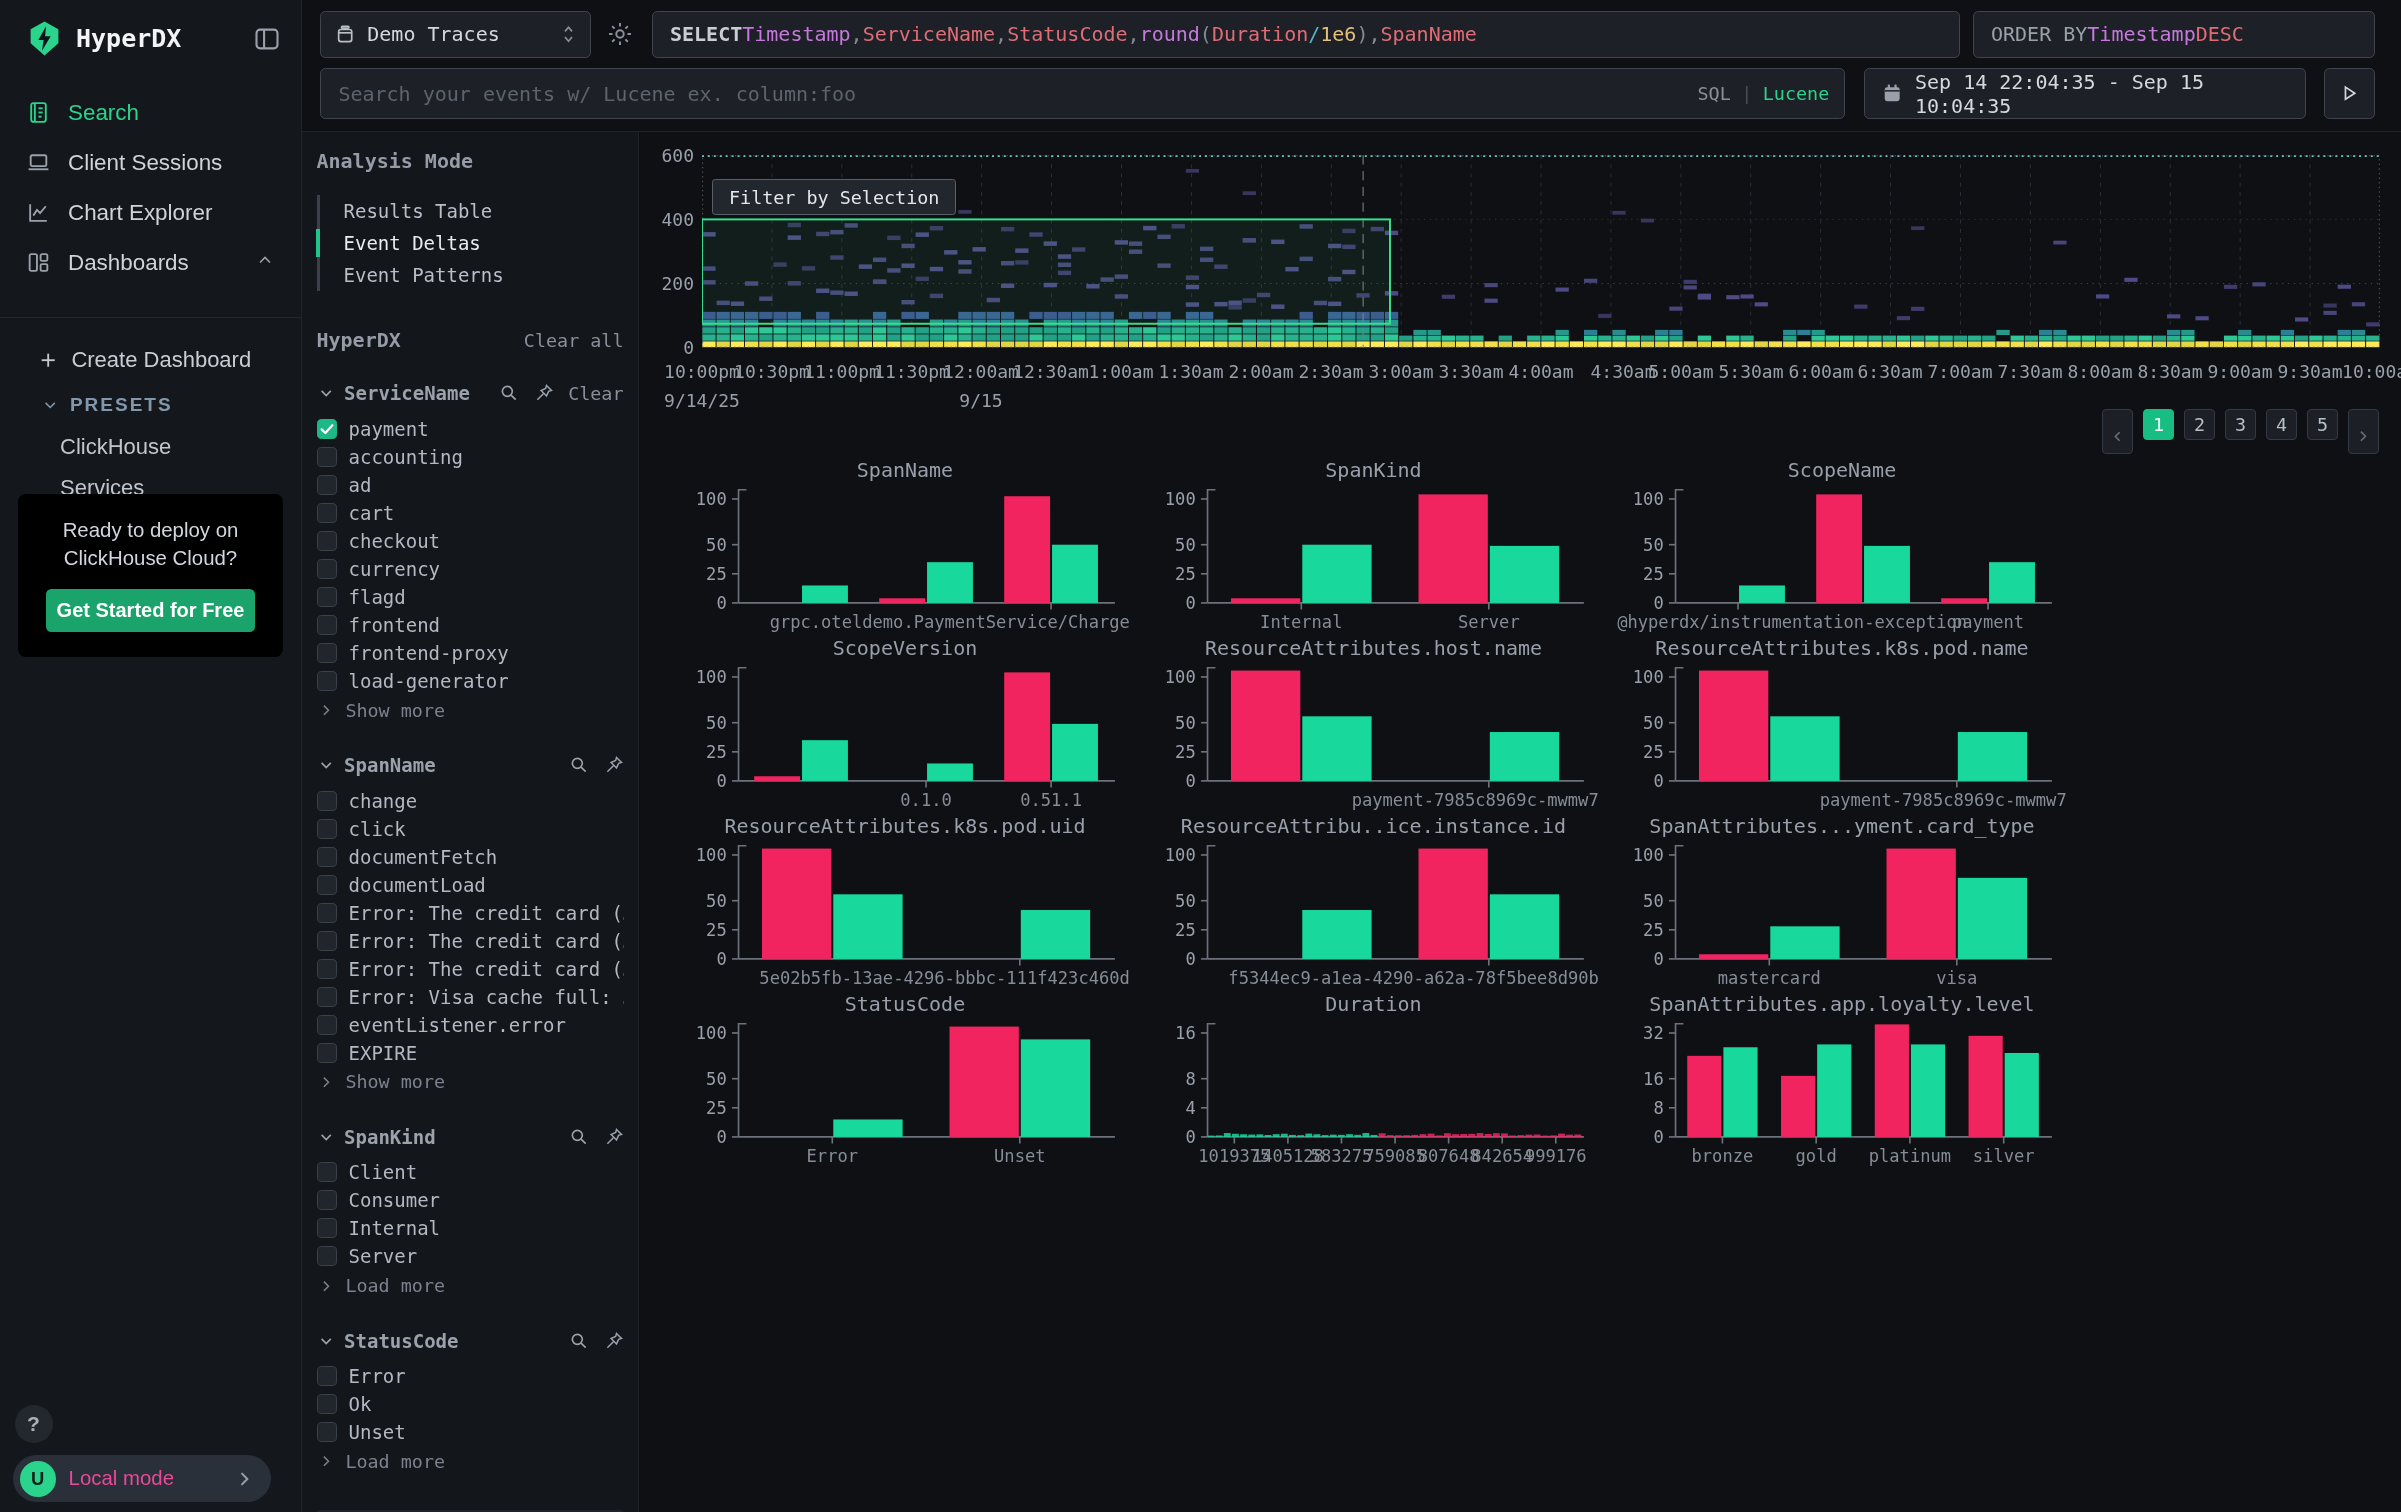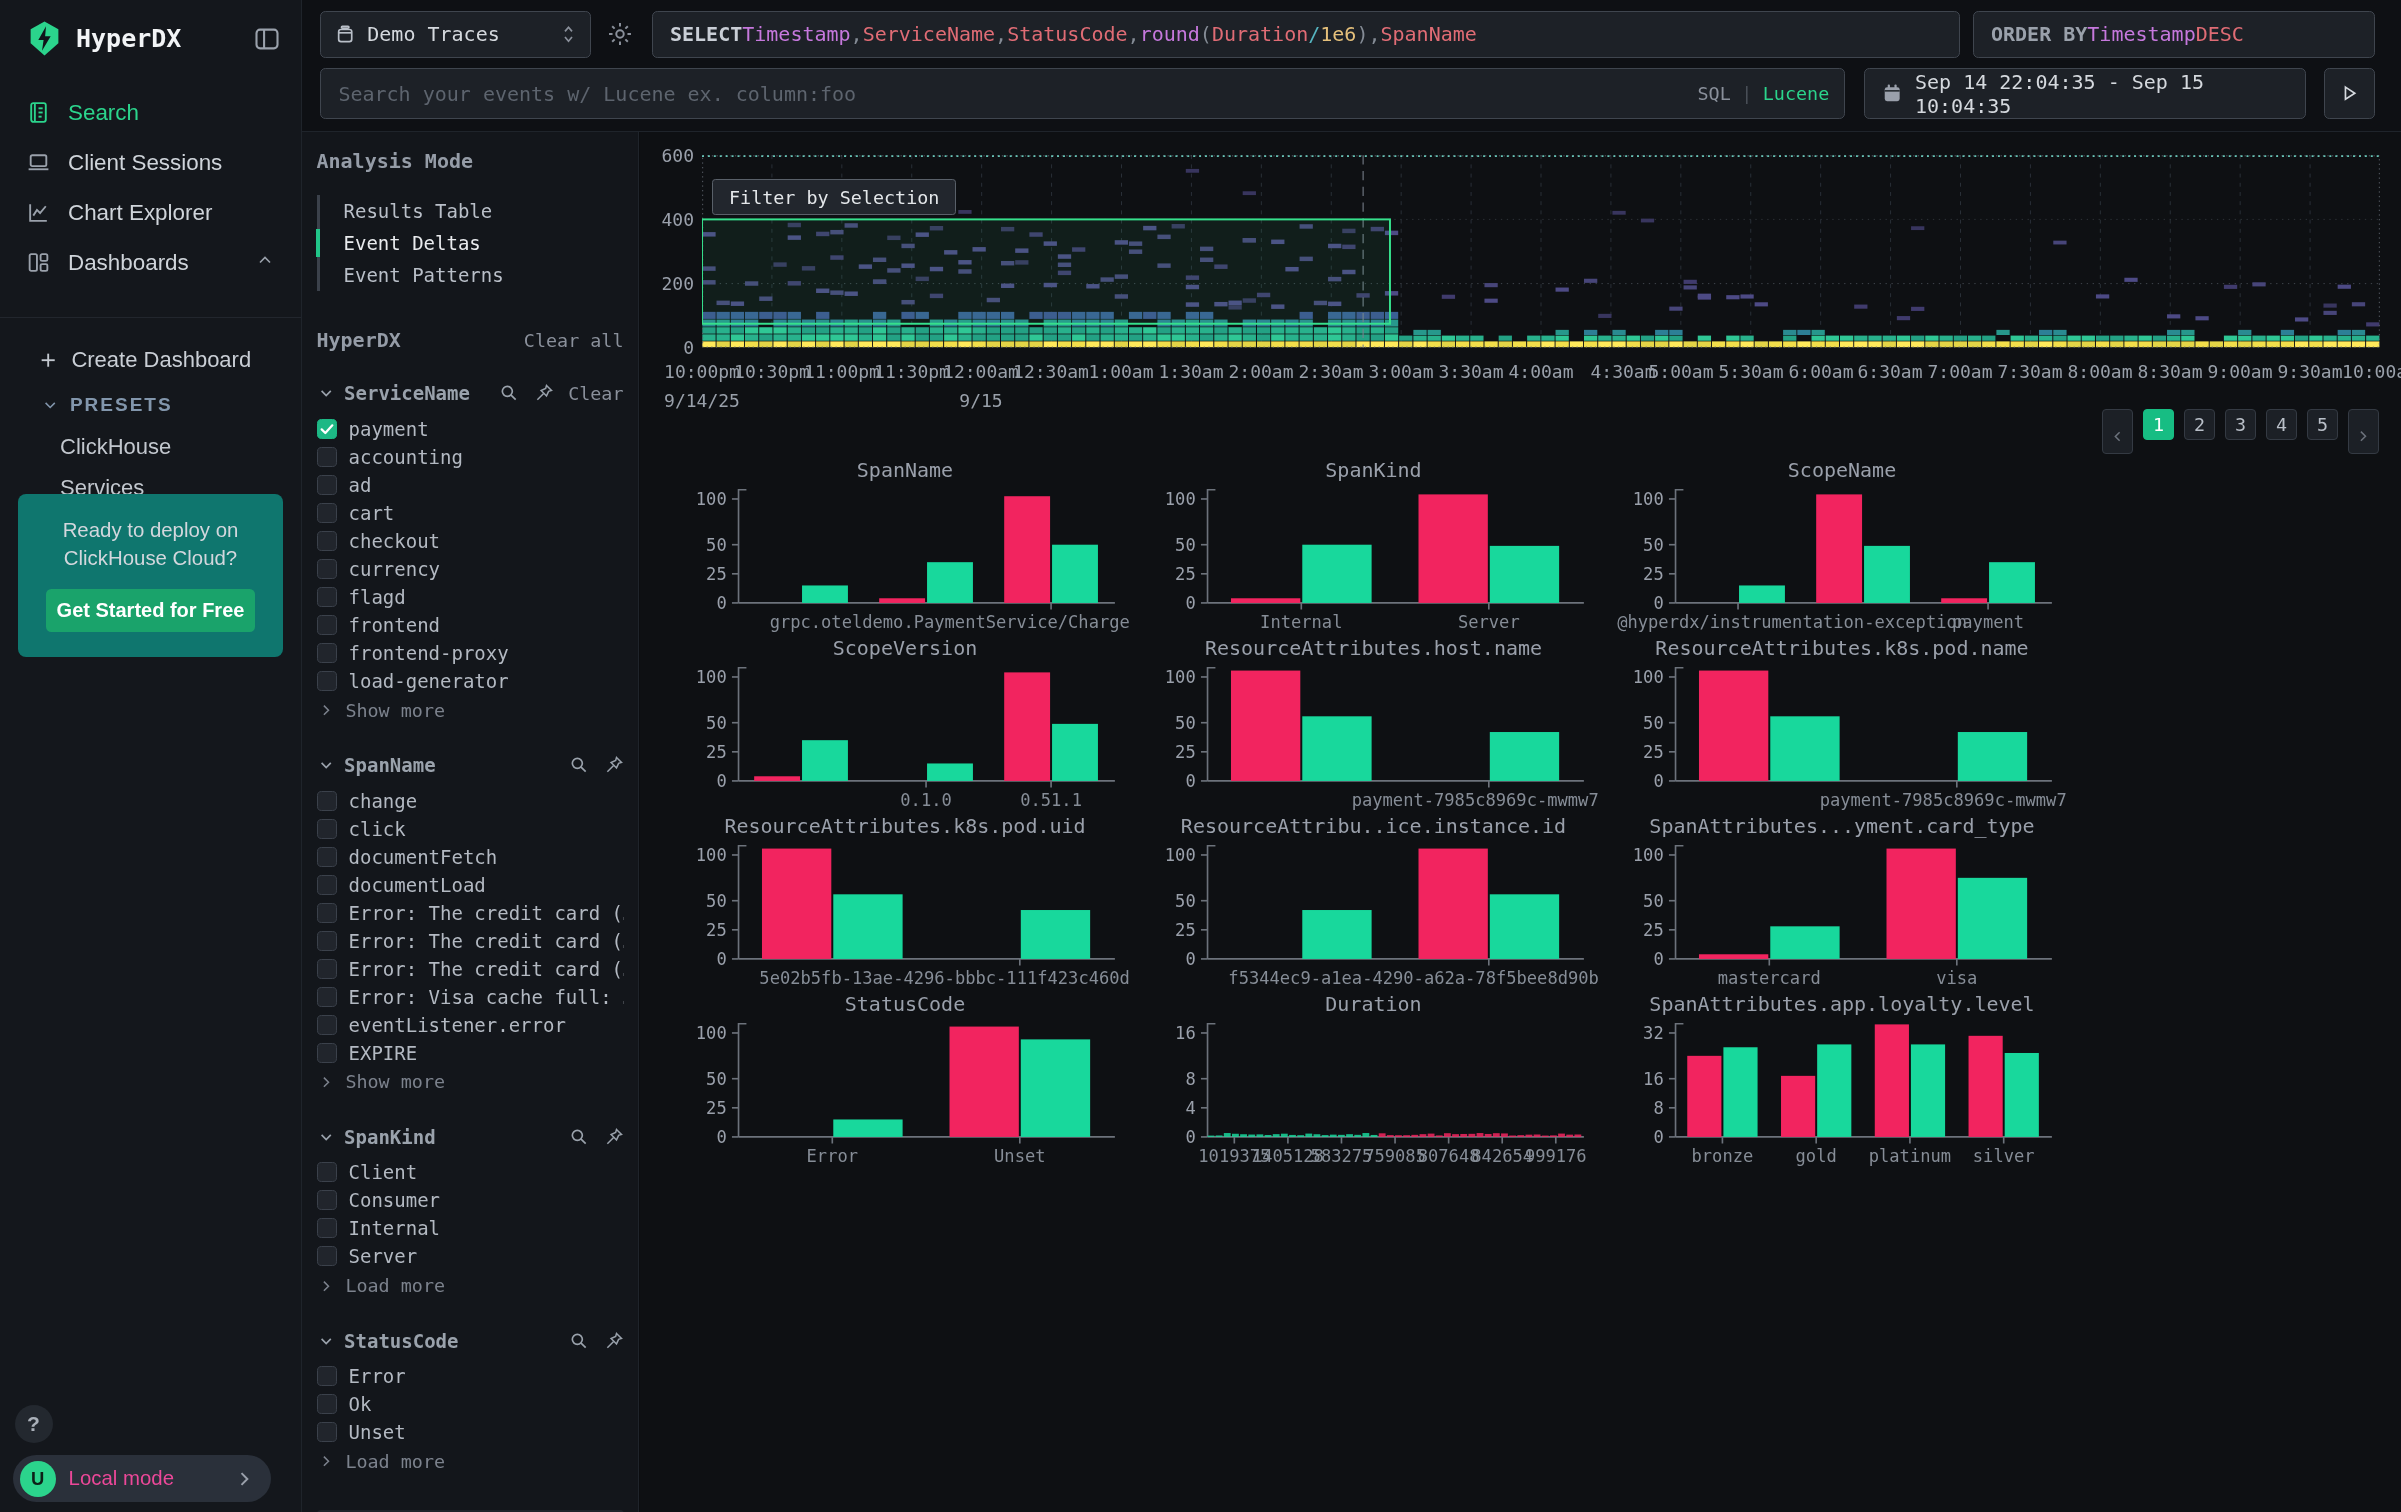--- a/index.html
+++ b/index.html
@@ -21,21 +21,21 @@
   .nav-item.active{color:#2bd48c}
   .nav-item.active .ic{color:#2bd48c}
   .nav-item .spacer{flex:1}
   .sub-nav{padding:18.4px 0}
   .create-row{display:flex;align-items:center;gap:12px;height:47px;padding:0 26px 0 37px;
               font-size:22px;color:#c9ced5;cursor:pointer}
   .presets-row{display:flex;align-items:center;gap:10.5px;height:43px;padding:0 26px 0 41px;
                font-size:19px;letter-spacing:2px;font-weight:600;color:#8296ac;cursor:pointer}
   .preset-item{height:41px;display:flex;align-items:center;padding-left:60px;
                font-size:22px;color:#c2c7ce;cursor:pointer}
-  .promo{position:absolute;left:18.4px;right:18.4px;top:494px;background:#0f766e;
+  .promo{position:absolute;left:18.4px;right:18.4px;top:494px;background:#000000;
          border-radius:8px;padding:22.4px 20px 25px;text-align:center}
   .promo-line{font-size:20.4px;line-height:28px;color:#d3d7dd}
   .promo-btn{margin:17px auto 0;width:209px;height:43px;border-radius:5.3px;background:#1aa36b;
              color:#fff;font-size:20px;font-weight:bold;display:flex;align-items:center;
              justify-content:center;cursor:pointer}
   .help-btn{position:absolute;left:14.5px;top:1405px;width:38px;height:38px;border-radius:50%;
             background:#23282f;color:#aab0b9;font-size:21px;font-weight:bold;display:flex;
             align-items:center;justify-content:center;cursor:pointer}
   .footer-pill{position:absolute;left:13px;top:1455px;width:258px;height:47px;border-radius:26px;
                background:#2a303a;display:flex;align-items:center;gap:13px;padding:0 17px 0 6.6px;cursor:pointer}
@@ -263,21 +263,21 @@
         <span style="color:#c678dd;">round</span>
         <span style="color:#848b95;">(</span>
         <span style="color:#e06c75;">Duration</span>
         <span style="color:#56b6c2;"> / </span>
         <span style="color:#e5c07b;">1e6</span>
         <span style="color:#848b95;">)</span>
         <span style="color:#848b95;">, </span>
         <span style="color:#e06c75;">SpanName</span>
       </div>
     <div class="inputbox order-input mono" id="order-by-input">
-        <span style="color:#9aa1ab;font-weight:bold;">ORDER BY </span>
+        <span style="color:#9aa1ab;font-weight:normal;">ORDER BY </span>
         <span style="color:#c678dd;">Timestamp</span>
         <span style="color:#e06c75;"> DESC</span>
       </div>
   </div>
   <div class="tb-row tb-row2">
     <div class="search-wrap">
       <input class="mono" type="text" placeholder="Search your events w/ Lucene ex. column:foo" style="">
       <div class="lang-toggle mono">
         <span class="lang-sql">SQL</span>
         <span class="lang-sep">|</span>

